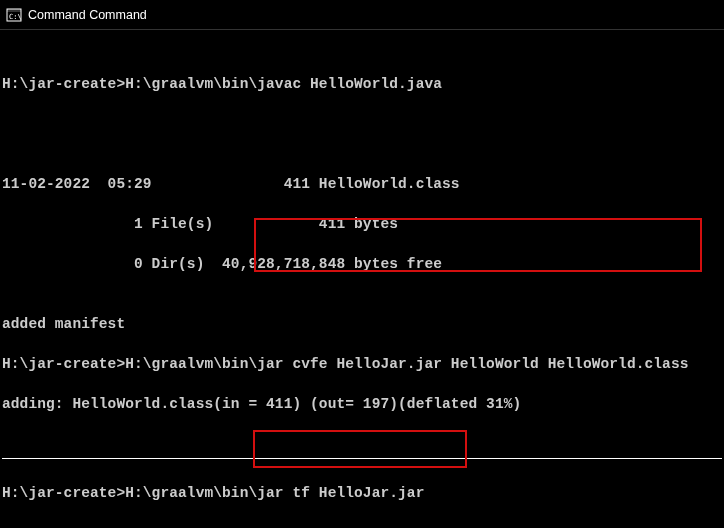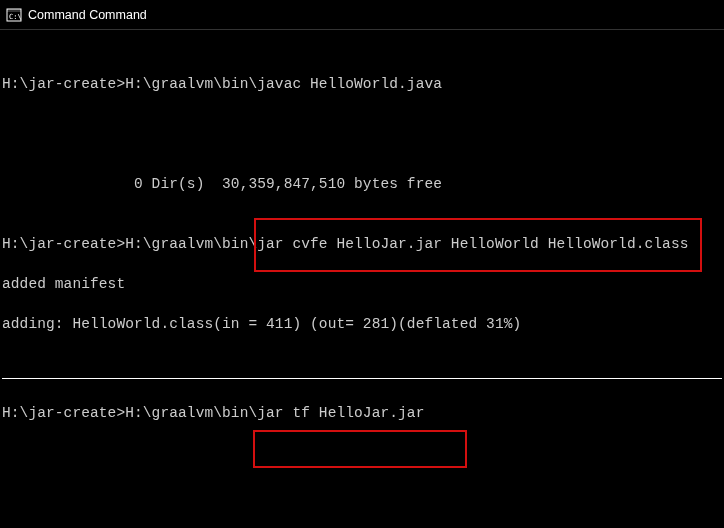--- a/index.html
+++ b/index.html
@@ -33,21 +33,21 @@
     align-items: center;
     justify-content: center;
   }
   .titlebar-icon svg { width: 16px; height: 16px; }
   .terminal {
     padding: 4px 2px 2px 2px;
     line-height: 20px;
     white-space: pre;
     letter-spacing: 0.1px;
   }
-  .line { white-space: pre; }
+  .line { white-space: pre; font-weight: bold; }
   .red-box {
     position: absolute;
     border: 2px solid #d30f0f;
     pointer-events: none;
   }
   .red-box-1 {
     left: 254px;
     top: 218px;
     width: 448px;
     height: 54px;
@@ -77,25 +77,27 @@
   </span>
   <span>Command Command</span>
 </div>
 
 <div class="terminal">
 <div class="line"></div>
 <div class="line">H:\jar-create&gt;H:\graalvm\bin\javac HelloWorld.java</div>
 <div class="line"></div>
 <div class="line"></div>
 <div class="line"></div>
-<div class="line">               0 Dir(s)  30,359,847,510 bytes free</div>
+<div class="line">11-02-2022  05:29               411 HelloWorld.class</div>
+<div class="line">               1 File(s)            411 bytes</div>
+<div class="line">               0 Dir(s)  40,928,718,848 bytes free</div>
 <div class="line"></div>
+<div class="line">added manifest</div>
 <div class="line">H:\jar-create&gt;H:\graalvm\bin\jar cvfe HelloJar.jar HelloWorld HelloWorld.class</div>
-<div class="line">added manifest</div>
-<div class="line">adding: HelloWorld.class(in = 411) (out= 281)(deflated 31%)</div>
+<div class="line">adding: HelloWorld.class(in = 411) (out= 197)(deflated 31%)</div>
 <div class="line"></div>
 <div class="section-sep"></div>
 <div class="line">H:\jar-create&gt;H:\graalvm\bin\jar tf HelloJar.jar</div>
 
 
 
 <div class="line"></div>
 
 
 

